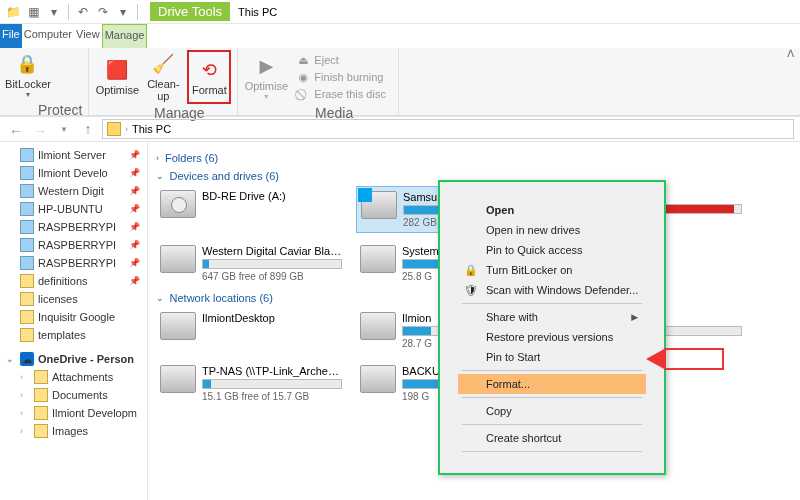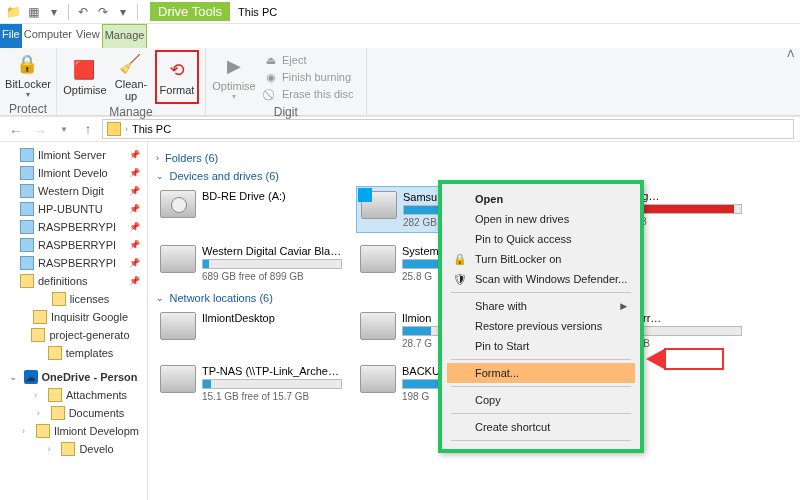--- a/index.html
+++ b/index.html
@@ -19,36 +19,36 @@
 .ribbon-tab.file { background: #1979ca; color: #fff; }
 .ribbon-tab.active { background: #f2f2f2; border: 1px solid #ccc; border-bottom: none; }
 
 
 .ribbon { height: 68px; background: #f5f6f7; border-bottom: 1px solid #ddd; display: flex; }
 .ribbon-group { display: flex; flex-direction: column; border-right: 1px solid #e0e0e0; padding: 2px 6px 0 6px; }
 .ribbon-group-btns { display: flex; gap: 2px; flex: 1; }
 .ribbon-btn { display: flex; flex-direction: column; align-items: center; justify-content: center; width: 44px; padding: 2px; cursor: pointer; text-align: center; font-size: 10px; color: #333; }
 .ribbon-btn.highlighted { border: 2px solid #d22; }
 .ribbon-btn-icon { width: 24px; height: 24px; margin-bottom: 2px; display: flex; align-items: center; justify-content: center; font-size: 18px; }
-.ribbon-group-label { font-size: 12px; color: #666; text-align: center; padding: 1px 0; }
+.ribbon-group-label { font-size: 14px; color: #666; text-align: center; padding: 1px 0; margin-left: 32px; }
 .ribbon-small-list { display: flex; flex-direction: column; gap: 1px; padding: 2px 4px; }
 .ribbon-small-item { display: flex; align-items: center; gap: 4px; font-size: 10px; color: #999; padding: 1px 2px; }
 .ribbon-small-ico { width: 14px; height: 14px; display: flex; align-items: center; justify-content: center; font-size: 11px; }
 .ribbon-collapse { position: absolute; right: 6px; top: 48px; font-size: 10px; color: #666; }
 
 
 .addressbar { height: 26px; border-top: 1px solid #e5e5e5; border-bottom: 1px solid #e5e5e5; display: flex; align-items: center; padding: 0 6px; gap: 4px; }
 .nav-btn { width: 20px; height: 20px; display: flex; align-items: center; justify-content: center; color: #888; font-size: 14px; }
 .addr-field { flex: 1; border: 1px solid #ccc; height: 20px; display: flex; align-items: center; padding: 0 4px; gap: 4px; }
 .addr-icon { width: 14px; height: 14px; background: #ffd76a; border: 1px solid #c7a93b; }
 
 
 .content { display: flex; height: calc(500px - 24px - 24px - 68px - 26px); }
 .sidebar { width: 148px; border-right: 1px solid #e5e5e5; overflow: hidden; padding: 4px 2px; }
-.tree-item { display: flex; align-items: center; gap: 4px; padding: 2px 4px; color: #333; white-space: nowrap; overflow: hidden; text-overflow: ellipsis; justify-content: center; }
+.tree-item { display: flex; align-items: center; gap: 4px; padding: 2px 4px; color: #333; white-space: nowrap; overflow: hidden; text-overflow: ellipsis; }
 .tree-item.bold { font-weight: 600; }
 .tree-ico { width: 14px; height: 14px; flex-shrink: 0; display: inline-flex; align-items: center; justify-content: center; font-size: 10px; }
 .tree-ico.drive { background: #9ed1f1; border: 1px solid #6aa0bd; }
 .tree-ico.folder { background: #ffe08a; border: 1px solid #c7a93b; }
 .tree-ico.od { background: #0a6cce; border-radius: 2px; }
 .tree-caret { width: 10px; color: #999; font-size: 9px; }
 .tree-pin { color: #888; font-size: 9px; margin-left: auto; }
 
 .main { flex: 1; padding: 4px 8px; position: relative; overflow: hidden; }
 .section-header { display: flex; align-items: center; gap: 6px; color: #1a5aa0; margin: 6px 0 4px; cursor: pointer; }
@@ -60,21 +60,21 @@
 .drive-icon.disc::after { content:""; position:absolute; width:14px; height:14px; border:1px solid #888; border-radius:50%; left:10px; top:6px; background:#eee; }
 .drive-icon .winlogo { position:absolute; width:14px; height:14px; left:-4px; top:-4px; background:#00a4ef; }
 .drive-info { flex: 1; min-width: 0; }
 .drive-name { white-space: nowrap; overflow: hidden; text-overflow: ellipsis; }
 .drive-bar { height: 10px; background: #eaeaea; border: 1px solid #bbb; margin: 2px 0; position: relative; }
 .drive-bar-fill { position: absolute; left: 0; top: 0; bottom: 0; }
 .drive-free { color: #666; font-size: 10px; white-space: nowrap; overflow: hidden; text-overflow: ellipsis; }
 .drive-tile.trunc .drive-name, .drive-tile.trunc .drive-free { max-width: 60px; }
 
 
-.ctxmenu { position: absolute; background: #f0f0f0; border: 4px solid #22c55e; box-shadow: 2px 2px 6px rgba(0,0,0,.25); padding: 5px; min-width: 206px; }
+.ctxmenu { position: absolute; background: #f0f0f0; border: 2px solid #22c55e; box-shadow: 2px 2px 6px rgba(0,0,0,.25); padding: 18px; min-width: 206px; }
 .ctx-item { display: flex; align-items: center; gap: 8px; padding: 4px 8px 4px 28px; position: relative; color: #222; }
 .ctx-item.hover { background: #fdba74; }
 .ctx-item .ico { position: absolute; left: 6px; width: 14px; height: 14px; display: flex; align-items: center; justify-content: center; font-size: 11px; }
 .ctx-item .sub { margin-left: auto; font-size: 9px; color: #555; }
 .ctx-sep { height: 1px; background: #c8c8c8; margin: 3px 4px; }
 
 
 .arrow-box { position: absolute; border: 2px solid #e33; width: 60px; height: 22px; }
 .arrow-tri { position: absolute; width: 0; height: 0; border-top: 11px solid transparent; border-bottom: 11px solid transparent; border-right: 20px solid transparent; border-right-color: #e33; }
 .arrow-tri::after { content:""; position:absolute; left:4px; top:-8px; width:0; height:0; border-top:8px solid transparent; border-bottom:8px solid transparent; border-right:15px solid #fff0; }
@@ -147,21 +147,21 @@
         <div class="ribbon-small-item">
             <span class="ribbon-small-ico">◉</span>
             <span>Finish burning</span>
           </div>
         <div class="ribbon-small-item">
             <span class="ribbon-small-ico">⃠</span>
             <span>Erase this disc</span>
           </div>
       </div>
     </div>
-    <div class="ribbon-group-label">Digit</div>
+    <div class="ribbon-group-label">Media</div>
   </div>
   <span class="ribbon-collapse">ᐱ</span>
 </div>
 
 <div class="addressbar">
   <span class="nav-btn">←</span>
   <span class="nav-btn" style="opacity:.4">→</span>
   <span class="nav-btn" style="font-size:9px">▾</span>
   <span class="nav-btn">↑</span>
   <div class="addr-field">
@@ -227,25 +227,20 @@
         <span>licenses</span>
       </div>
       <div class="tree-item">
         <span class="tree-caret"></span>
         <span class="tree-ico folder"></span>
         <span>Inquisitr Google</span>
       </div>
       <div class="tree-item">
         <span class="tree-caret"></span>
         <span class="tree-ico folder"></span>
-        <span>project-generato</span>
-      </div>
-      <div class="tree-item">
-        <span class="tree-caret"></span>
-        <span class="tree-ico folder"></span>
         <span>templates</span>
       </div>
       <div style="height: 6px;"></div>
       <div class="tree-item bold">
         <span class="tree-caret">⌄</span>
         <span class="tree-ico od">☁</span>
         <span>OneDrive - Person</span>
       </div>
       <div class="tree-item" style="padding-left: 18px;">
         <span class="tree-caret">›</span>
@@ -258,21 +253,21 @@
         <span>Documents</span>
       </div>
       <div class="tree-item" style="padding-left: 18px;">
         <span class="tree-caret">›</span>
         <span class="tree-ico folder"></span>
         <span>Ilmiont Developm</span>
       </div>
       <div class="tree-item" style="padding-left: 18px;">
         <span class="tree-caret">›</span>
         <span class="tree-ico folder"></span>
-        <span>Develo</span>
+        <span>Images</span>
       </div>
     </div>
 
   <div class="main">
     <div class="section-header">
       <span class="chev">›</span>
       <span>Folders (6)</span>
     </div>
 
     <div class="section-header">
@@ -310,21 +305,21 @@
     <div class="drive-free">of 209 GB</div>
   </div>
         </div>
         <div class="drive-tile">
           <div class="drive-icon "></div>
   <div class="drive-info">
     <div class="drive-name">Western Digital Caviar Black B (H:)</div>
     <div class="drive-bar">
               <div class="drive-bar-fill" style="width:4%;background:#26a0da"></div>
             </div>
-    <div class="drive-free">689 GB free of 899 GB</div>
+    <div class="drive-free">647 GB free of 899 GB</div>
   </div>
         </div>
         <div class="drive-tile trunc">
           <div class="drive-icon "></div>
   <div class="drive-info">
     <div class="drive-name">System</div>
     <div class="drive-bar">
               <div class="drive-bar-fill" style="width:30%;background:#26a0da"></div>
             </div>
     <div class="drive-free">25.8 G</div>

